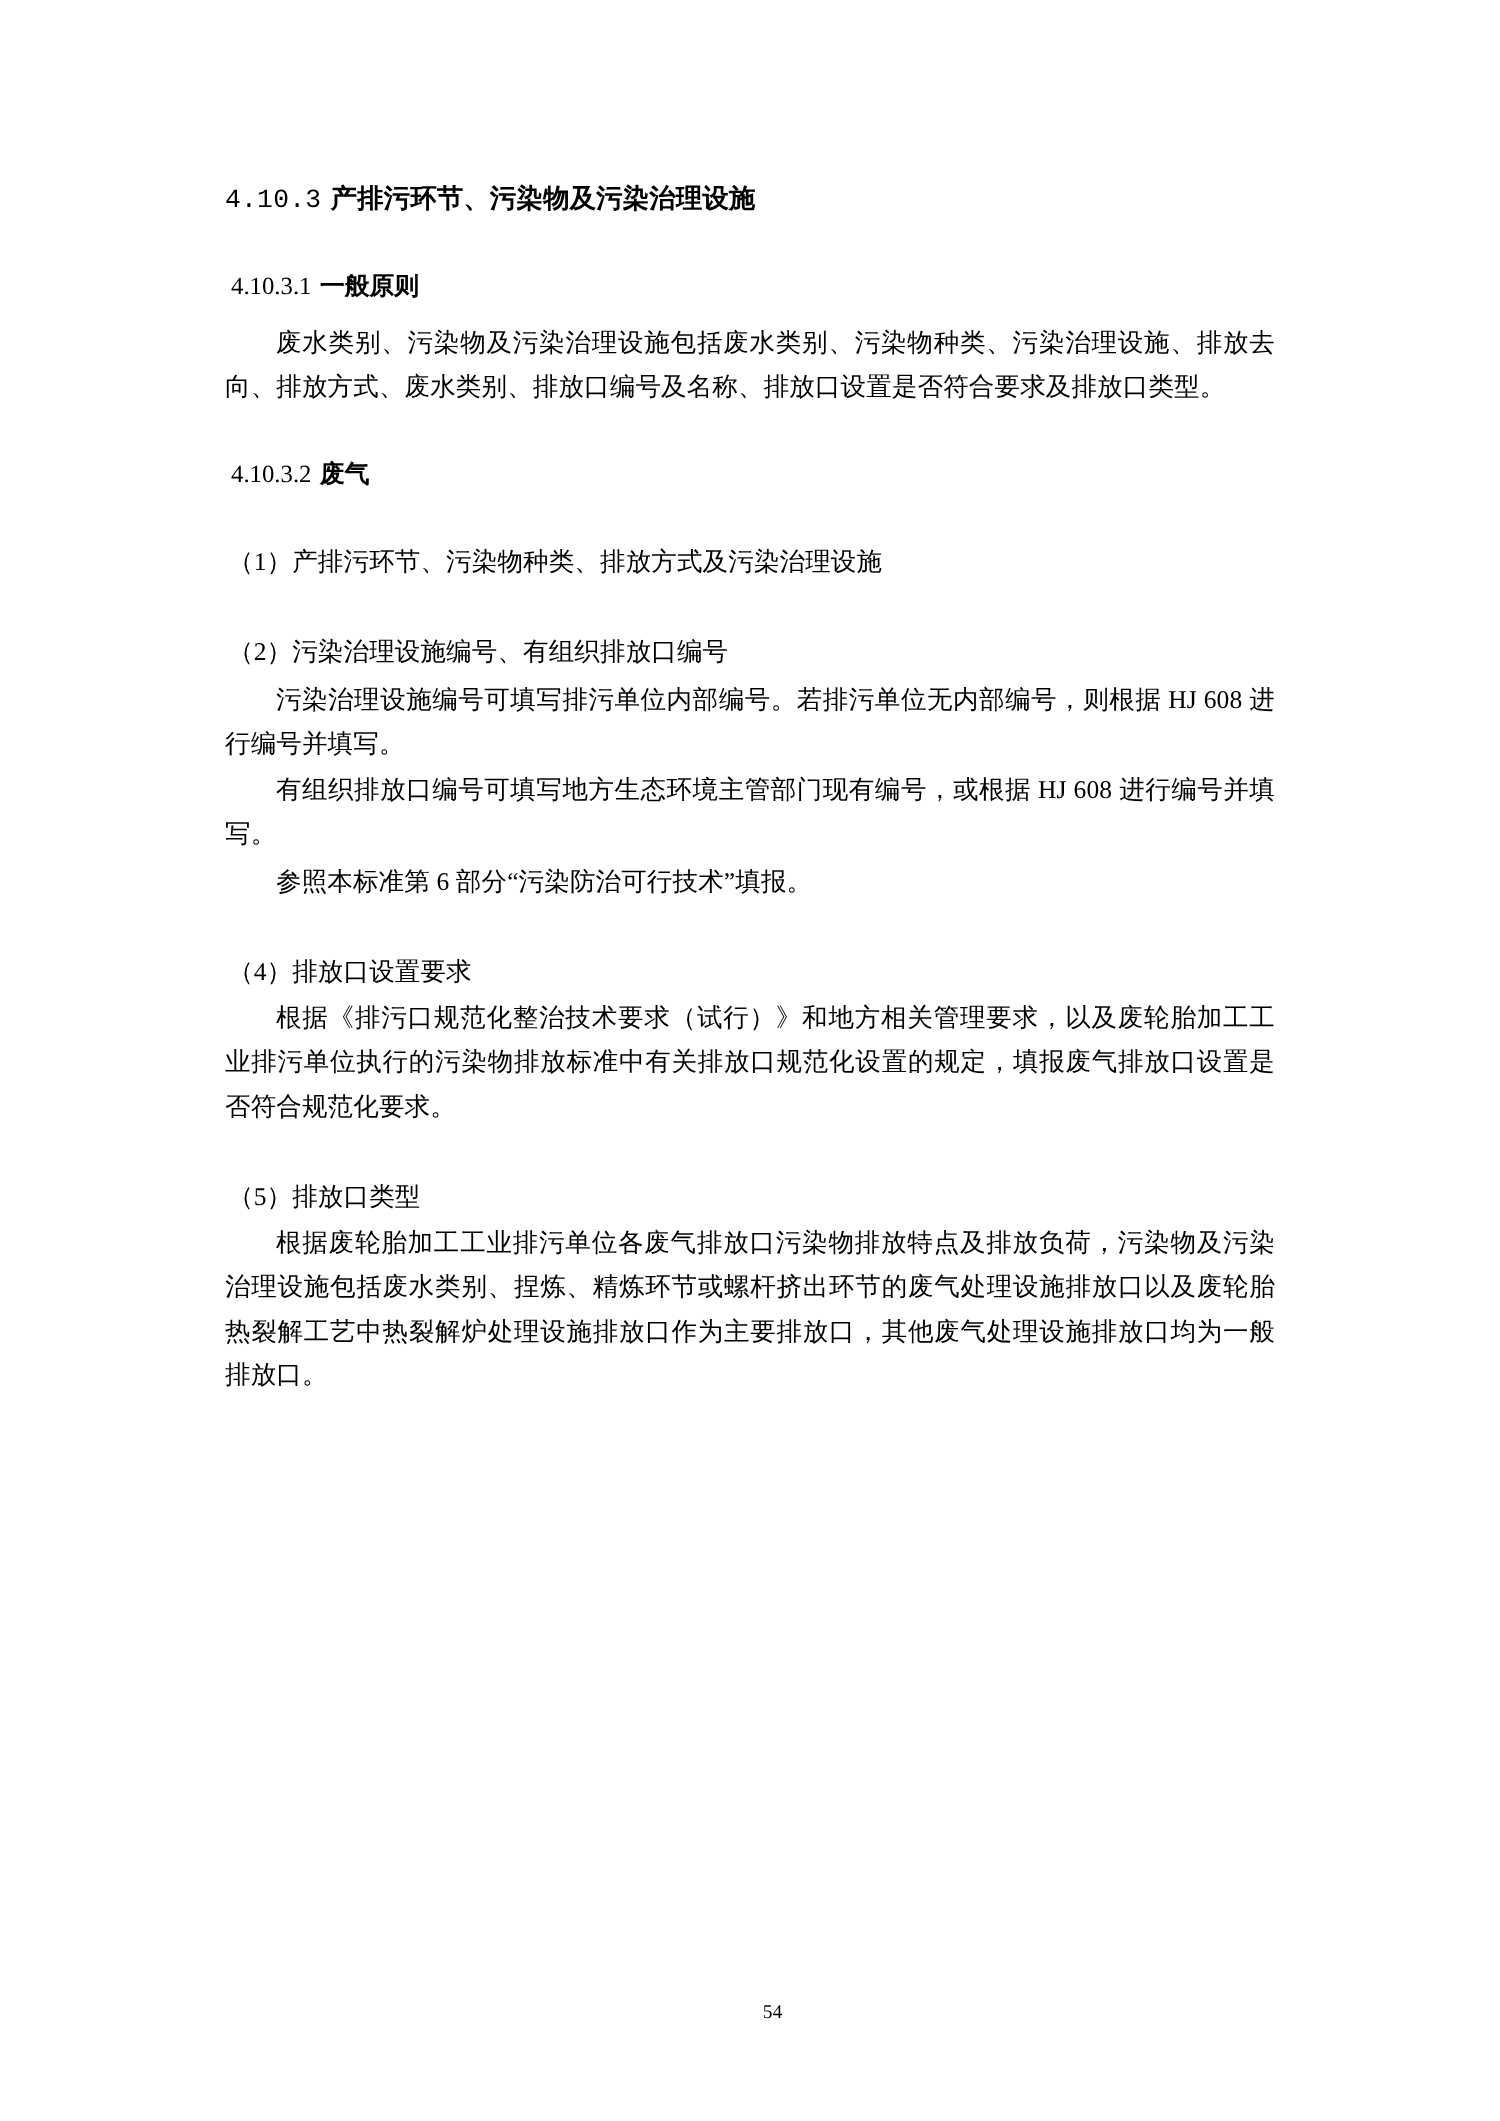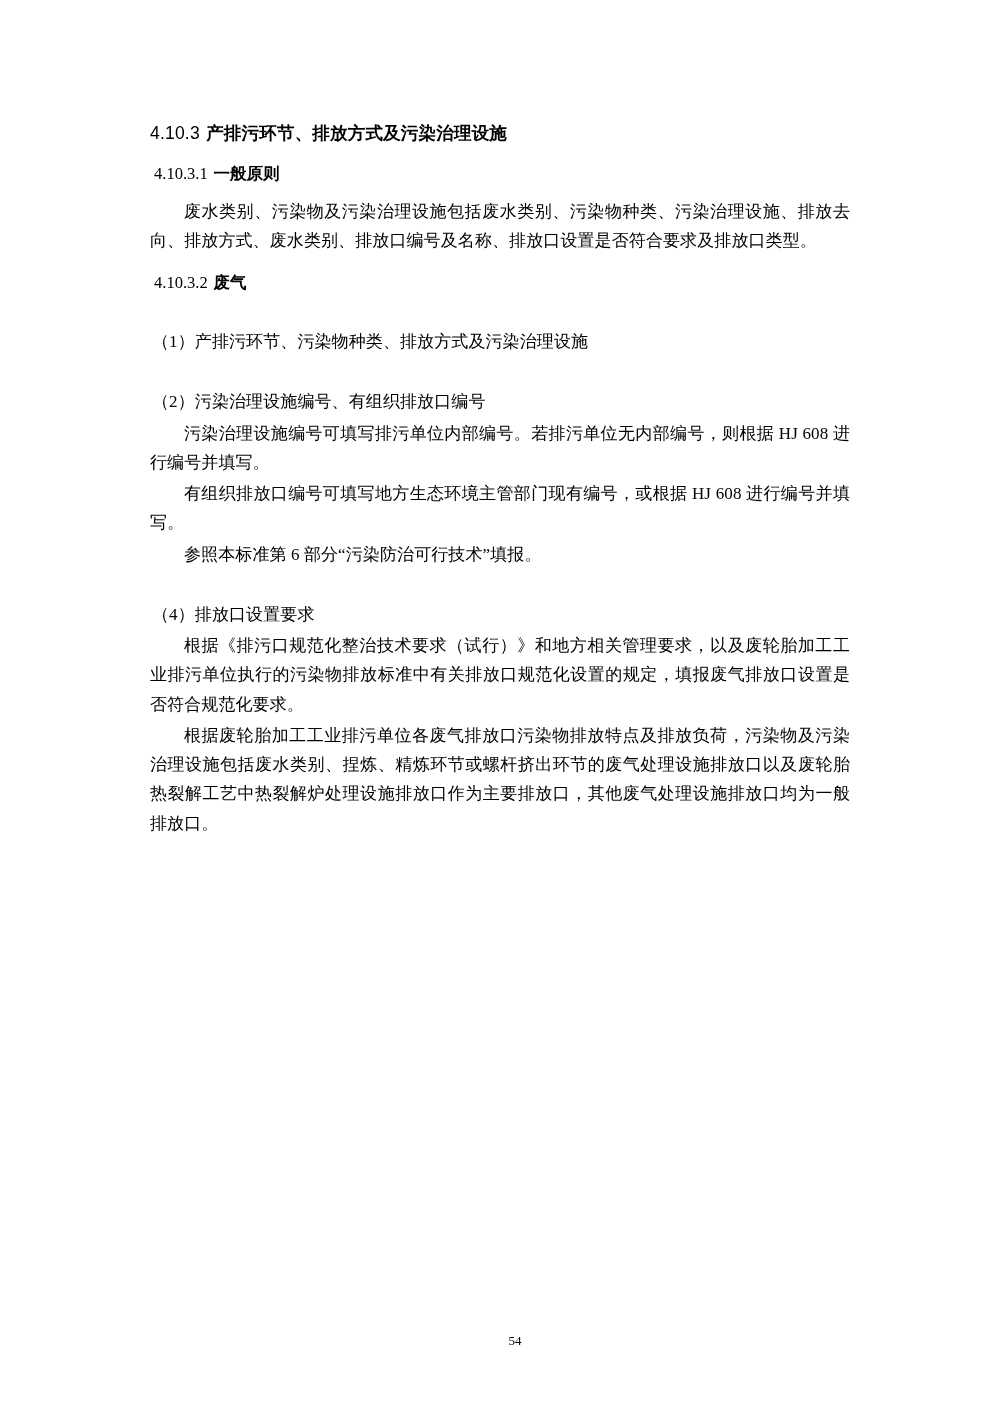--- a/index.html
+++ b/index.html
@@ -34,28 +34,28 @@
     font-weight: bold;
     line-height: 1.5;
     margin: 0 0 14px 0;
     letter-spacing: 0.2px;
   }
   .h4 {
     font-family: "DejaVu Sans", sans-serif;
     font-size: 16.5px;
     font-weight: bold;
     line-height: 1.5;
-    margin: 16px 0 10px 4px;
+    margin: 32px 0 10px 4px;
   }
   .h4 .num {
     font-family: "Liberation Serif", serif;
     font-weight: normal;
   }
   .h3 .num {
-    font-family: Liberation Sans, sans-serif;
+    font-family: Liberation Mono, monospace;
     font-weight: normal;
   }
   p {
     font-size: 17px;
     line-height: 1.72;
     margin: 0 0 2px 0;
     text-align: justify;
     text-justify: inter-ideograph;
     letter-spacing: 0.1px;
   }
@@ -79,21 +79,21 @@
   }
 </style>
 </head>
 <body>
 
 <div class="page">
   <div class="content">
 
     <div class="h3">
       <span class="num">4.10.3</span>
-      <span>产排污环节、排放方式及污染治理设施</span>
+      <span>产排污环节、污染物及污染治理设施</span>
     </div>
 
     <div class="h4">
       <span class="num">4.10.3.1</span>
       <span>一般原则</span>
     </div>
 
     <p class="indent">废水类别、污染物及污染治理设施包括废水类别、污染物种类、污染治理设施、排放去向、排放方式、废水类别、排放口编号及名称、排放口设置是否符合要求及排放口类型。</p>
 
     <div class="h4">
@@ -105,18 +105,19 @@
 
     <p class="list">（2）污染治理设施编号、有组织排放口编号</p>
     <p class="indent">污染治理设施编号可填写排污单位内部编号。若排污单位无内部编号，则根据 HJ 608 进行编号并填写。</p>
     <p class="indent">有组织排放口编号可填写地方生态环境主管部门现有编号，或根据 HJ 608 进行编号并填写。</p>
 
     <p class="indent">参照本标准第 6 部分“污染防治可行技术”填报。</p>
 
     <p class="list">（4）排放口设置要求</p>
     <p class="indent">根据《排污口规范化整治技术要求（试行）》和地方相关管理要求，以及废轮胎加工工业排污单位执行的污染物排放标准中有关排放口规范化设置的规定，填报废气排放口设置是否符合规范化要求。</p>
 
+    <p class="list">（5）排放口类型</p>
     <p class="indent">根据废轮胎加工工业排污单位各废气排放口污染物排放特点及排放负荷，污染物及污染治理设施包括废水类别、捏炼、精炼环节或螺杆挤出环节的废气处理设施排放口以及废轮胎热裂解工艺中热裂解炉处理设施排放口作为主要排放口，其他废气处理设施排放口均为一般排放口。</p>
 
   </div>
 
   <div class="pagenum">54</div>
 </div>
 
 </body></html>

